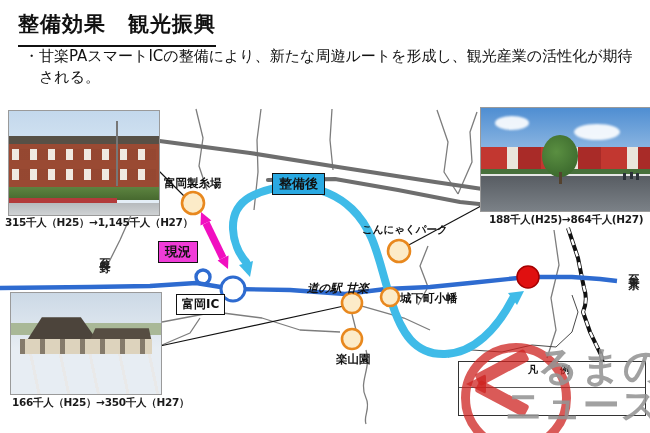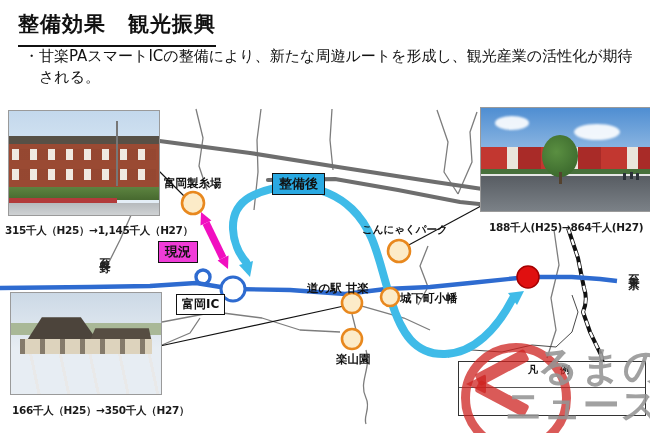--- a/index.html
+++ b/index.html
@@ -8,21 +8,21 @@
   .abs{position:absolute;}
 
   .title{left:18px;top:10px;font-size:21px;font-weight:bold;letter-spacing:1px;
          border-bottom:2.5px solid #111;padding-bottom:7px;}
   .bullet{left:24px;top:46px;width:604px;font-size:15px;line-height:1.38;
           padding-left:1em;text-indent:-1em;font-weight:500;}
 
   
   .photo{border:1px solid #9a9a9a;overflow:hidden;background:#dfe8f0;}
   .ph{position:absolute;}
-  .caption{font-size:10.5px;font-weight:bold;letter-spacing:-0.3px;white-space:nowrap;color:#1a1a1a;margin-top:8px;}
+  .caption{font-size:10.5px;font-weight:bold;letter-spacing:-0.3px;white-space:nowrap;color:#1a1a1a;}
 
   
   #photo1{left:8px;top:110px;width:150px;height:104px;}
   .p1-sky{inset:0;background:linear-gradient(#c3d8ec,#e4eef7 70%);}
   .p1-roof{left:0;top:24%;width:100%;height:8%;background:#575046;}
   .p1-wall{left:0;top:32%;width:100%;height:41%;background:#9a4a33;}
   .p1-wr{left:2%;width:96%;height:26%;
          background:repeating-linear-gradient(90deg,rgba(244,242,235,.95) 0 7px,rgba(122,56,38,.15) 7px 18px);}
   .p1-pole{left:71%;top:10%;width:2px;height:62%;background:#777;}
   .p1-hedge{left:0;top:73%;width:100%;height:13%;background:linear-gradient(#5d8440,#47692f);}
@@ -199,21 +199,21 @@
   <div class="abs caption" style="left:12px;top:396px;">166千人（H25）→350千人（H27）</div>
 
   <div class="abs maplabel" style="left:164px;top:176px;">富岡製糸場</div>
 
   <div class="abs badge after" style="left:272px;top:173px;">整備後</div>
 
   <div class="abs badge current" style="left:158px;top:241px;">現況</div>
 
   <div class="abs icbox" style="left:176px;top:294px;">富岡IC</div>
 
-  <div class="abs maplabel" style="left:307px;top:281px;">道の駅 甘楽</div>
+  <div class="abs maplabel" style="left:307px;top:281px;font-style:italic;">道の駅 甘楽</div>
 
   <div class="abs maplabel" style="left:362px;top:223px;font-size:10.5px;">こんにゃくパーク</div>
 
   <div class="abs maplabel" style="left:400px;top:291px;">城下町小幡</div>
 
   <div class="abs maplabel" style="left:336px;top:352px;">楽山園</div>
 
 
   <div class="abs vtext" style="left:96px;top:250px;">至長野</div>
   <div class="abs vtext" style="left:625px;top:266px;">至東京</div>

